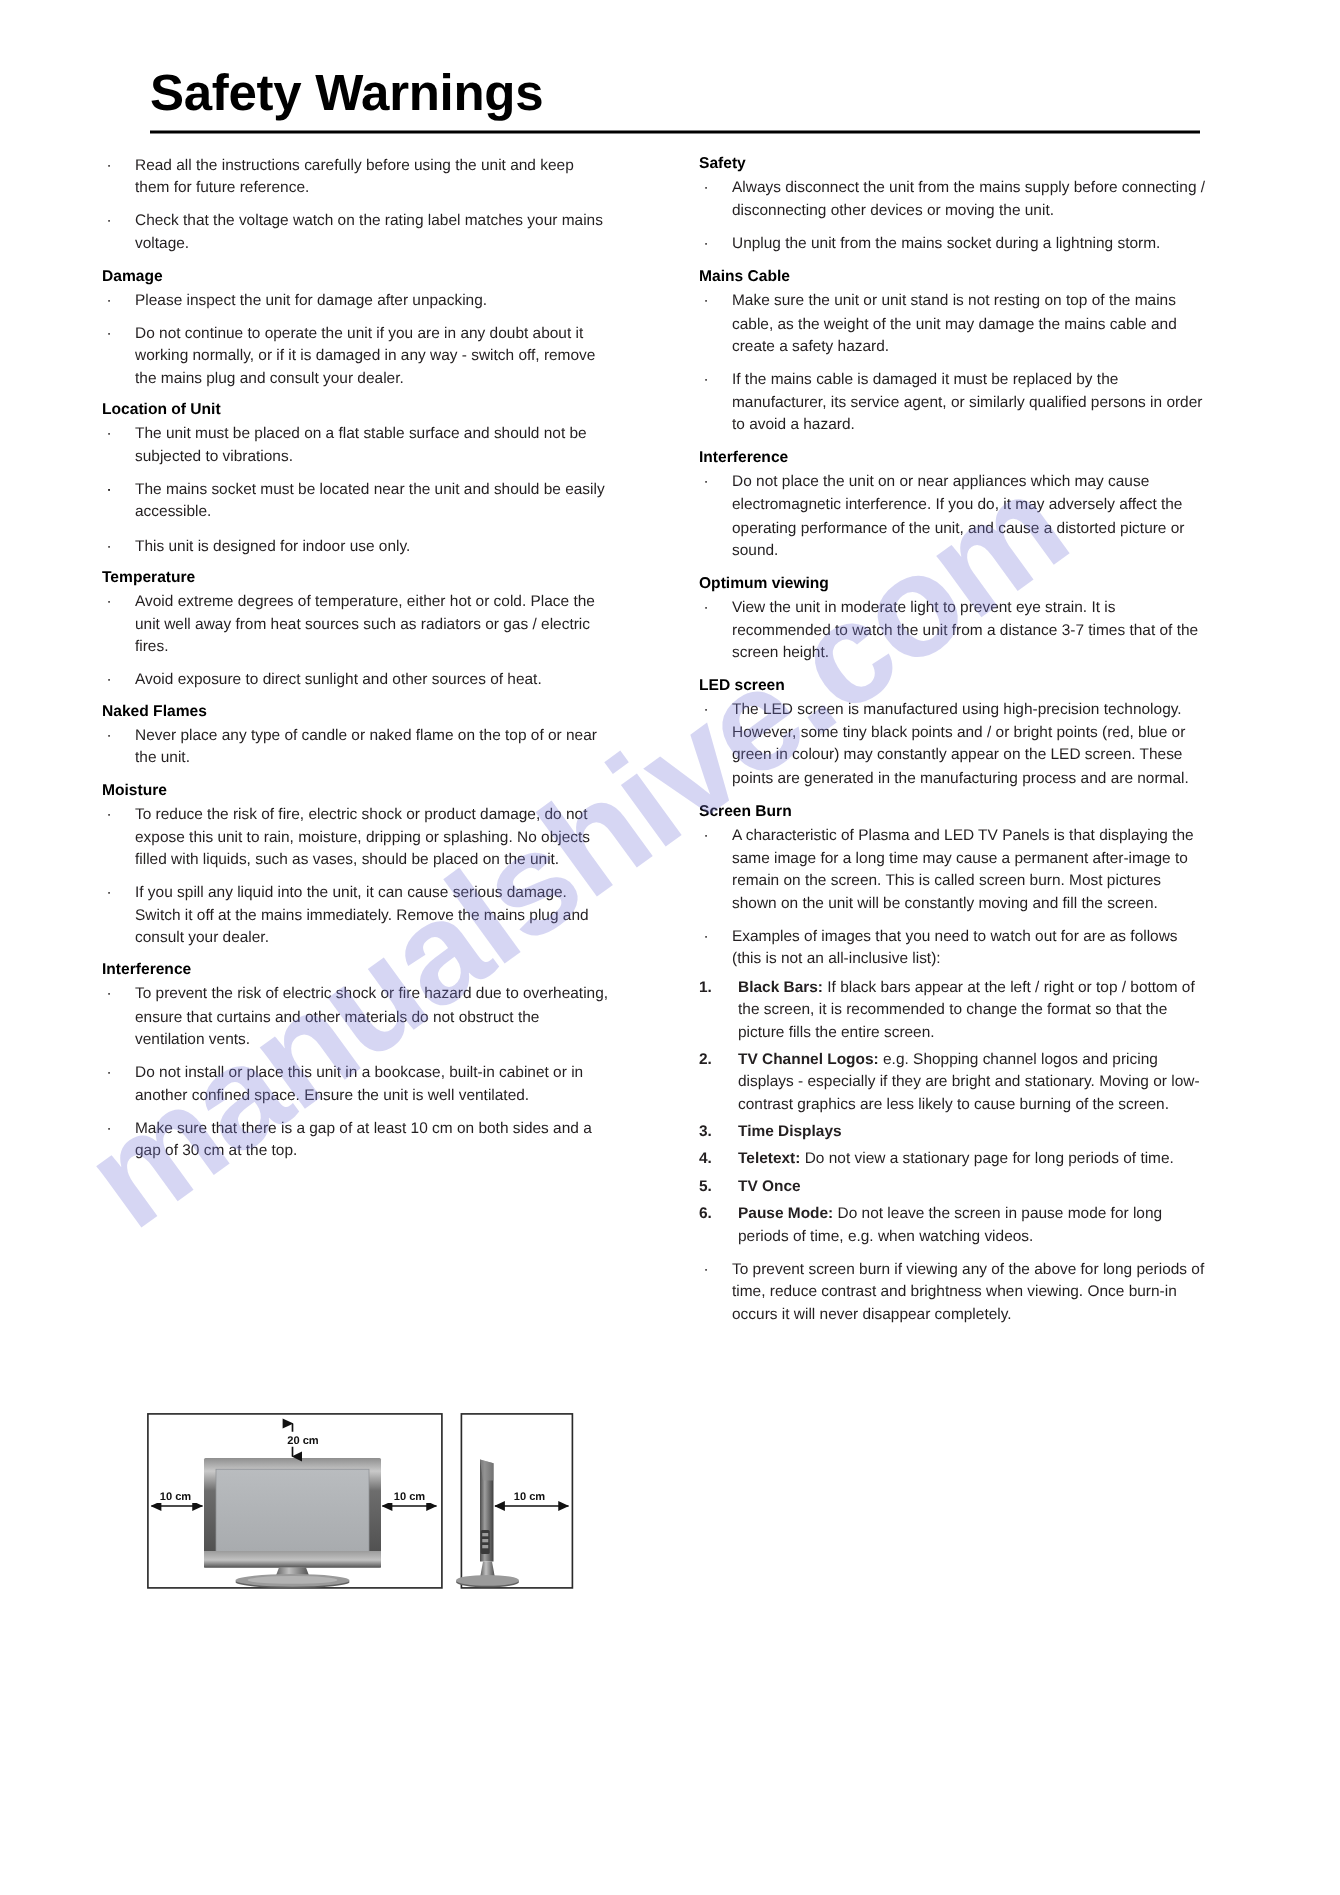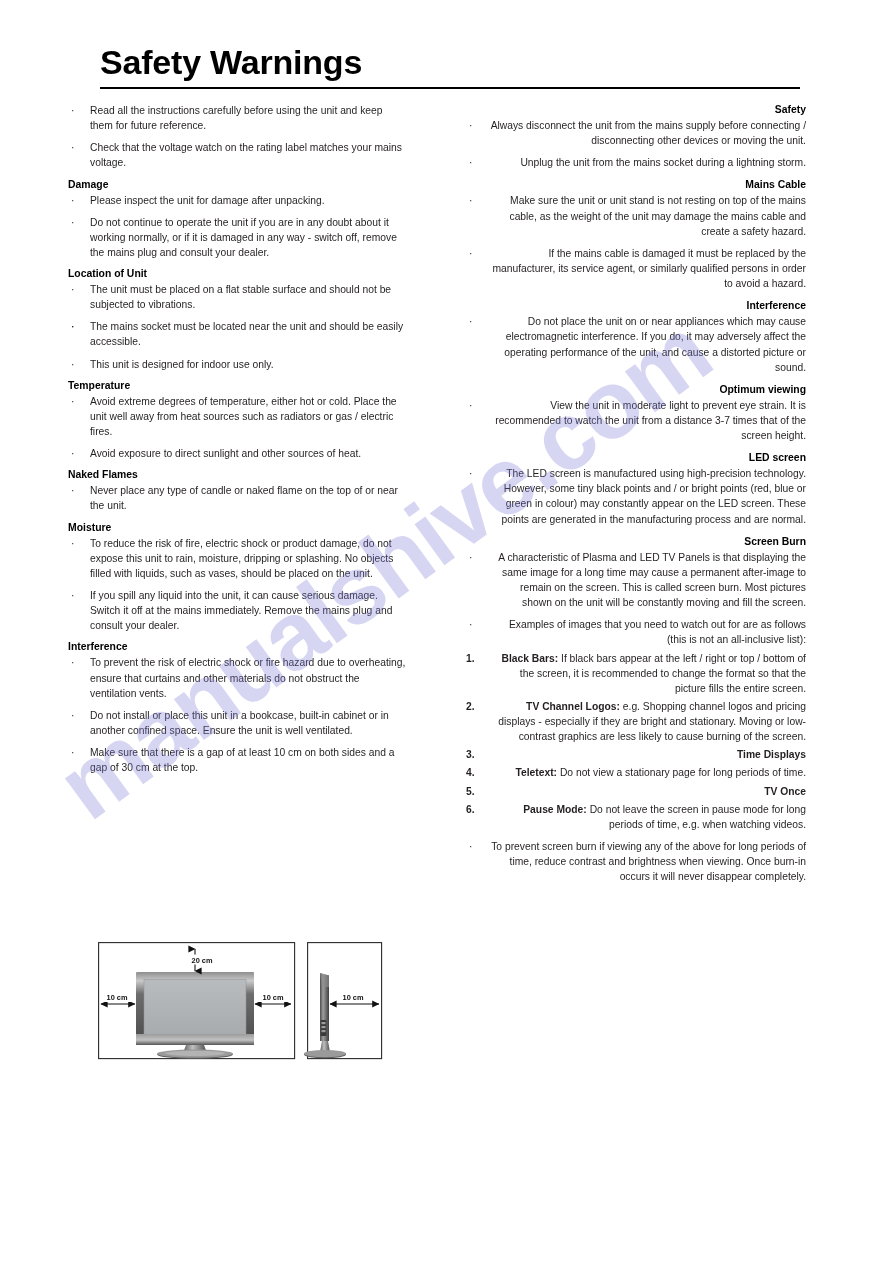--- a/index.html
+++ b/index.html
@@ -74,21 +74,21 @@
     top: 103px;
     width: 893px;
     z-index: 2;
   }
   .col {
     position: absolute;
     top: 0;
     width: 340px;
   }
   .col-left  { left: 68px; }
-  .col-right { left: 466px; text-align: right; }
+  .col-right { left: 466px; }
 
   .sec-head {
     font-size: 10.4px;
     font-weight: 700;
     color: #000000;
     margin: 7px 0 1px 0;
     line-height: 1.35;
   }
   .col-right .sec-head { margin-top: 8px; }
 

